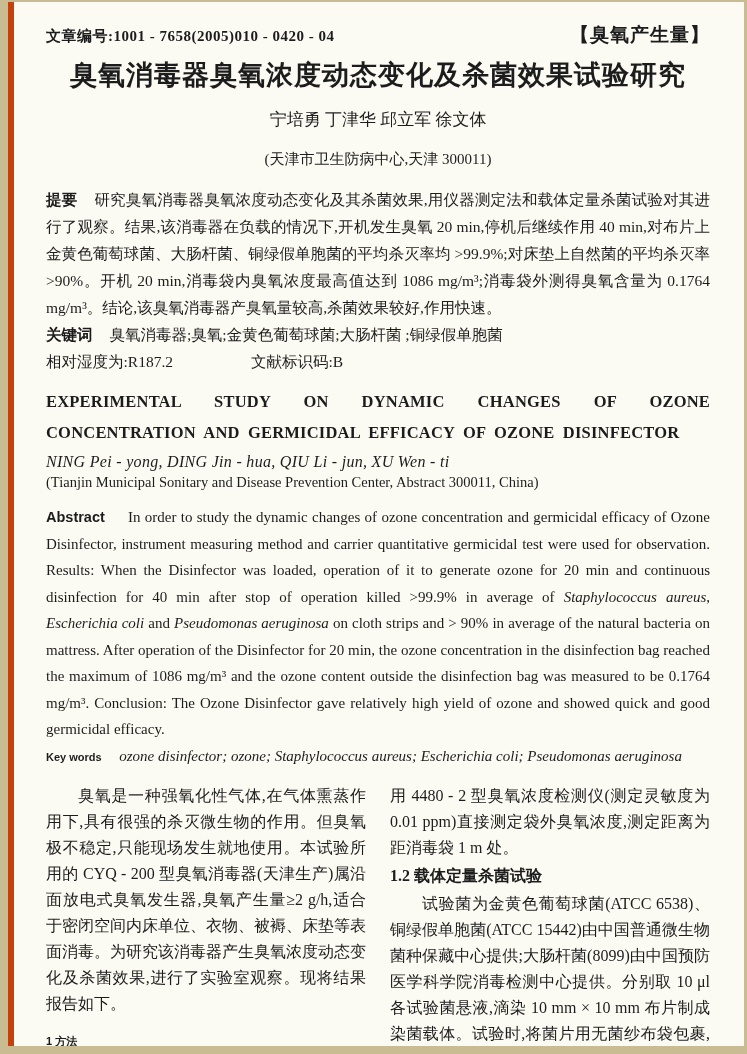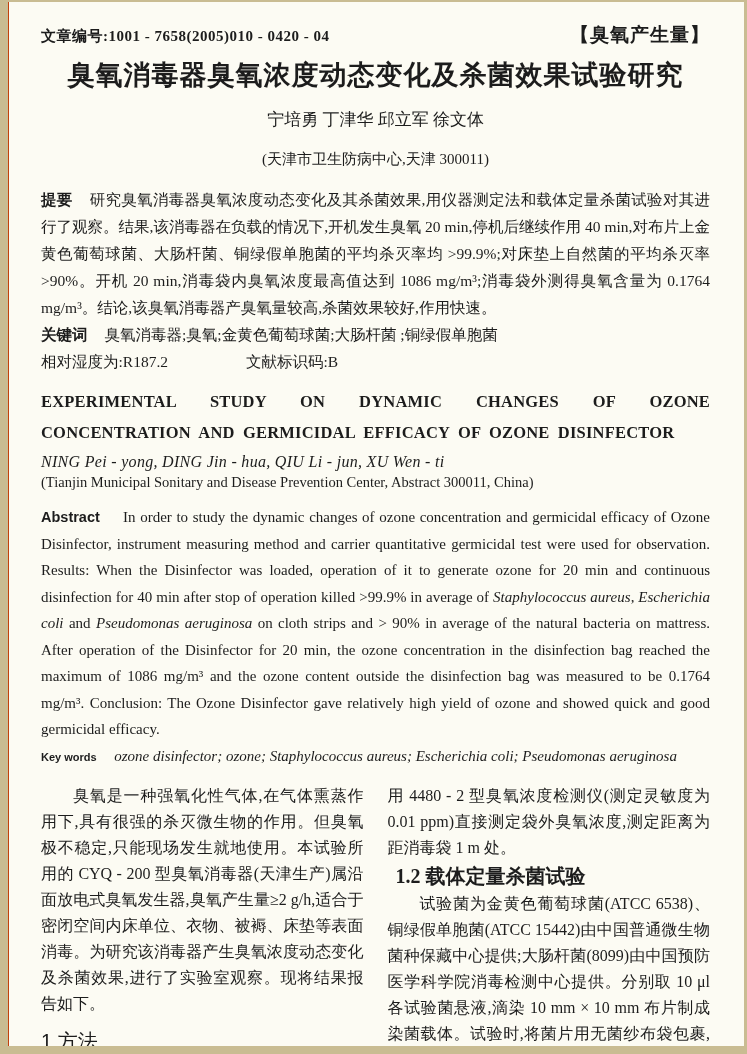--- a/index.html
+++ b/index.html
@@ -8,21 +8,21 @@
     background: #c9bc92;
     font-family: "Liberation Serif", "DejaVu Serif", serif;
     color: #1c1c1c;
     position: relative;
     overflow: hidden;
   }
   .page {
     position: absolute;
     left: 8px; top: 2px; right: 3px; bottom: 8px;
     background: #fcfbf3;
-    border-left: 1px solid #c2410c;
+    border-left: 6px solid #c2410c;
     padding: 20px 34px 4px 32px;
     overflow: hidden;
   }
   
   .hdr-row {
     display: flex;
     justify-content: space-between;
     align-items: baseline;
   }
   .article-no {
@@ -115,27 +115,27 @@
   }
   .col {
     width: 323px;
     font-size: 16px;
     line-height: 26px;
     text-align: justify;
   }
   .col p.indent { text-indent: 2em; }
   .h-level1 {
     font-family: "Liberation Sans", "DejaVu Sans", sans-serif;
-    font-weight: normal;
-    font-size: 20px;
+    font-weight: bold;
+    font-size: 11px;
     margin: 11px 0 9px 0;
   }
   .h-level2 {
-    font-size: 20px;
-    margin: 2px 0 2px 8px;
+    font-size: 16px;
+    margin: 2px 0 2px 0;
   }
 </style>
 </head>
 <body>
 
 <div class="page">
 
   <div class="hdr-row">
     <span class="article-no">文章编号:1001 - 7658(2005)010 - 0420 - 04</span>
     <span class="report-tag">【臭氧产生量】</span>

